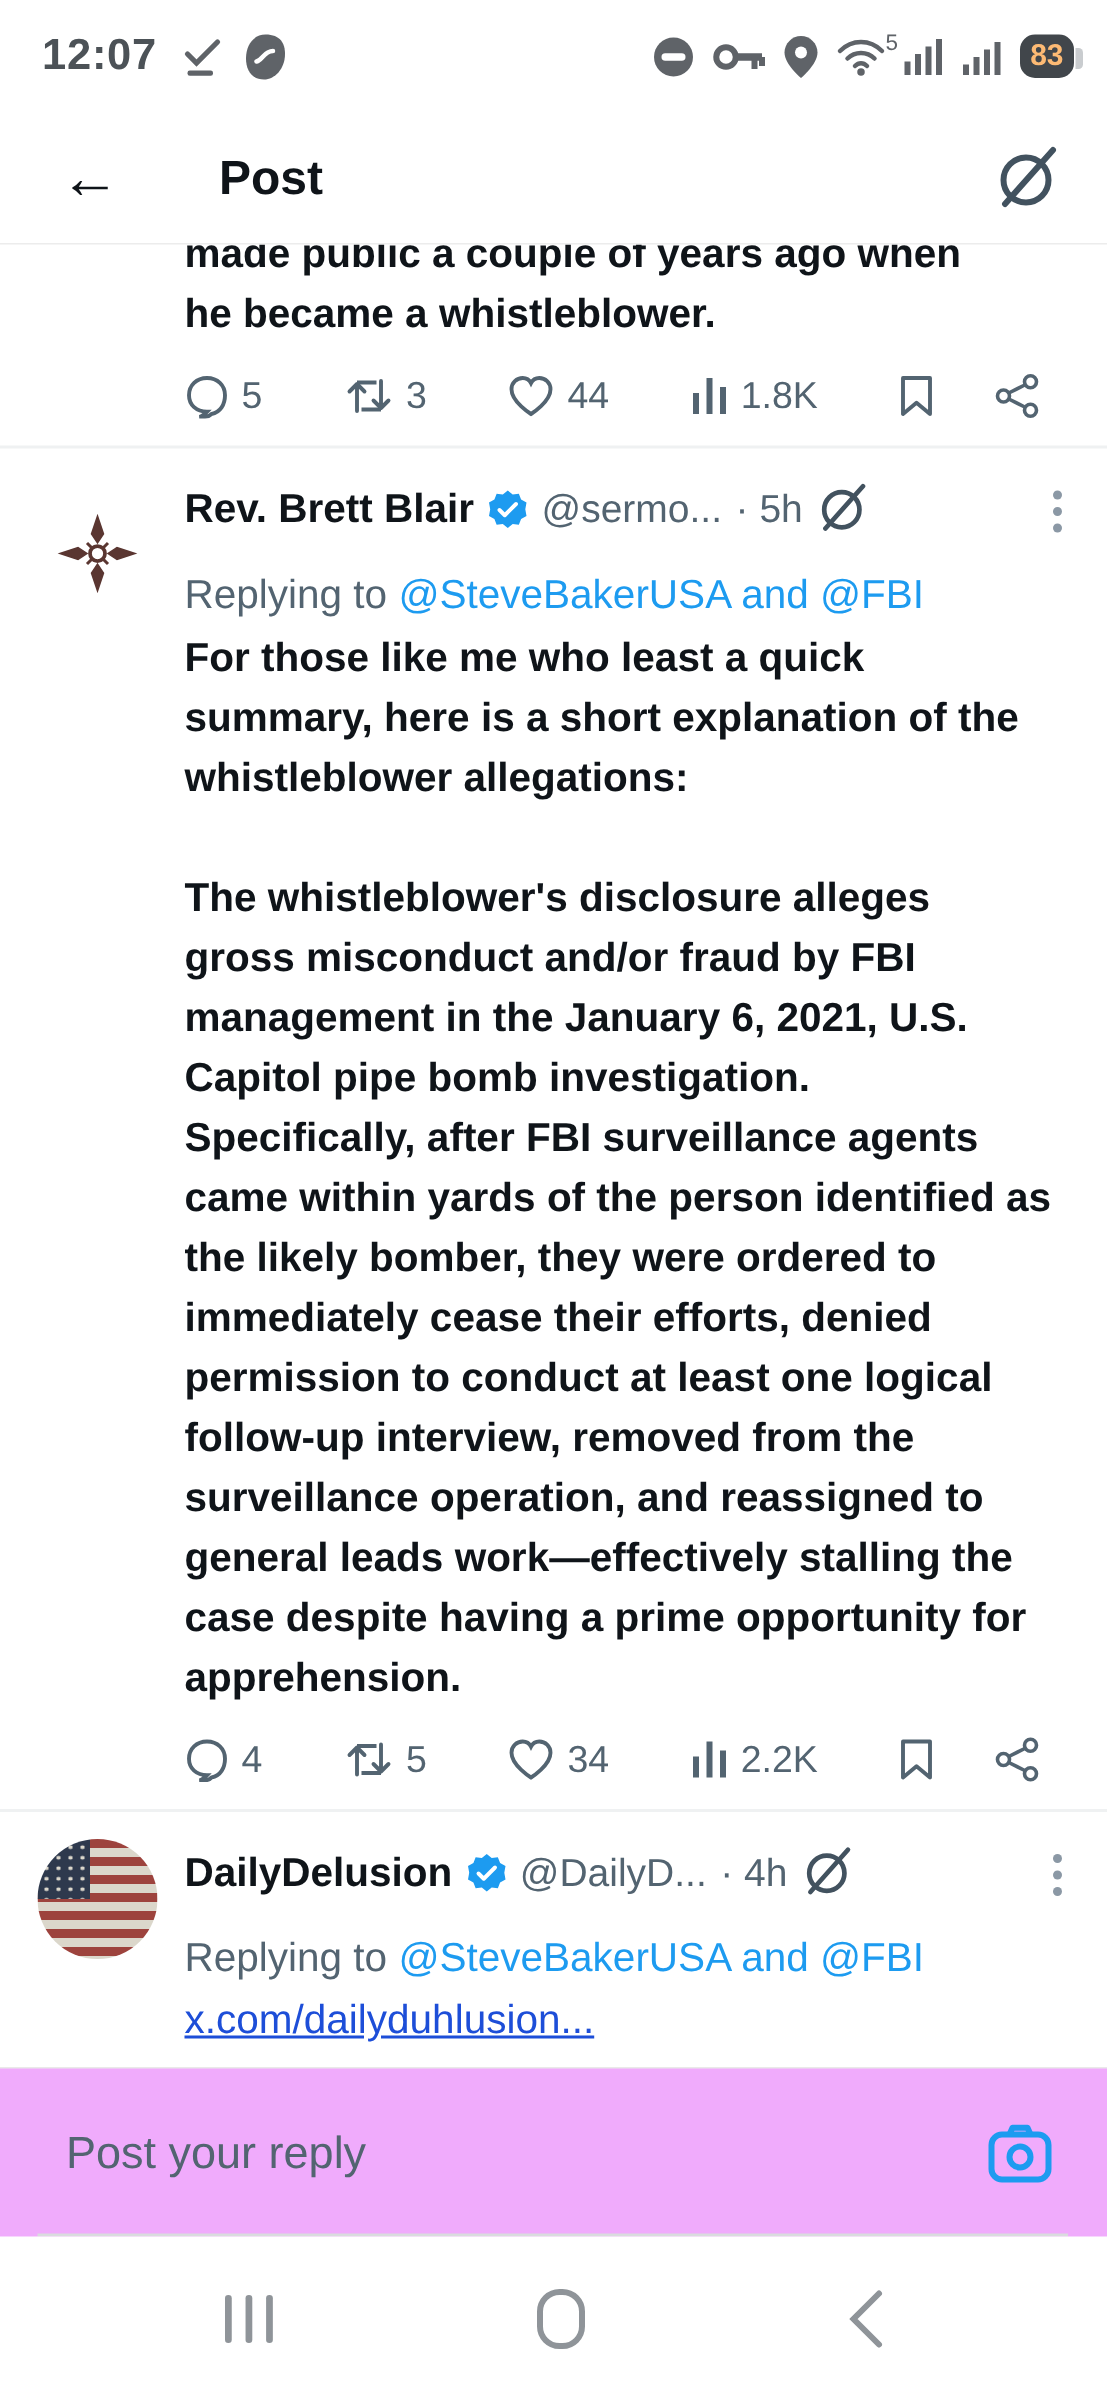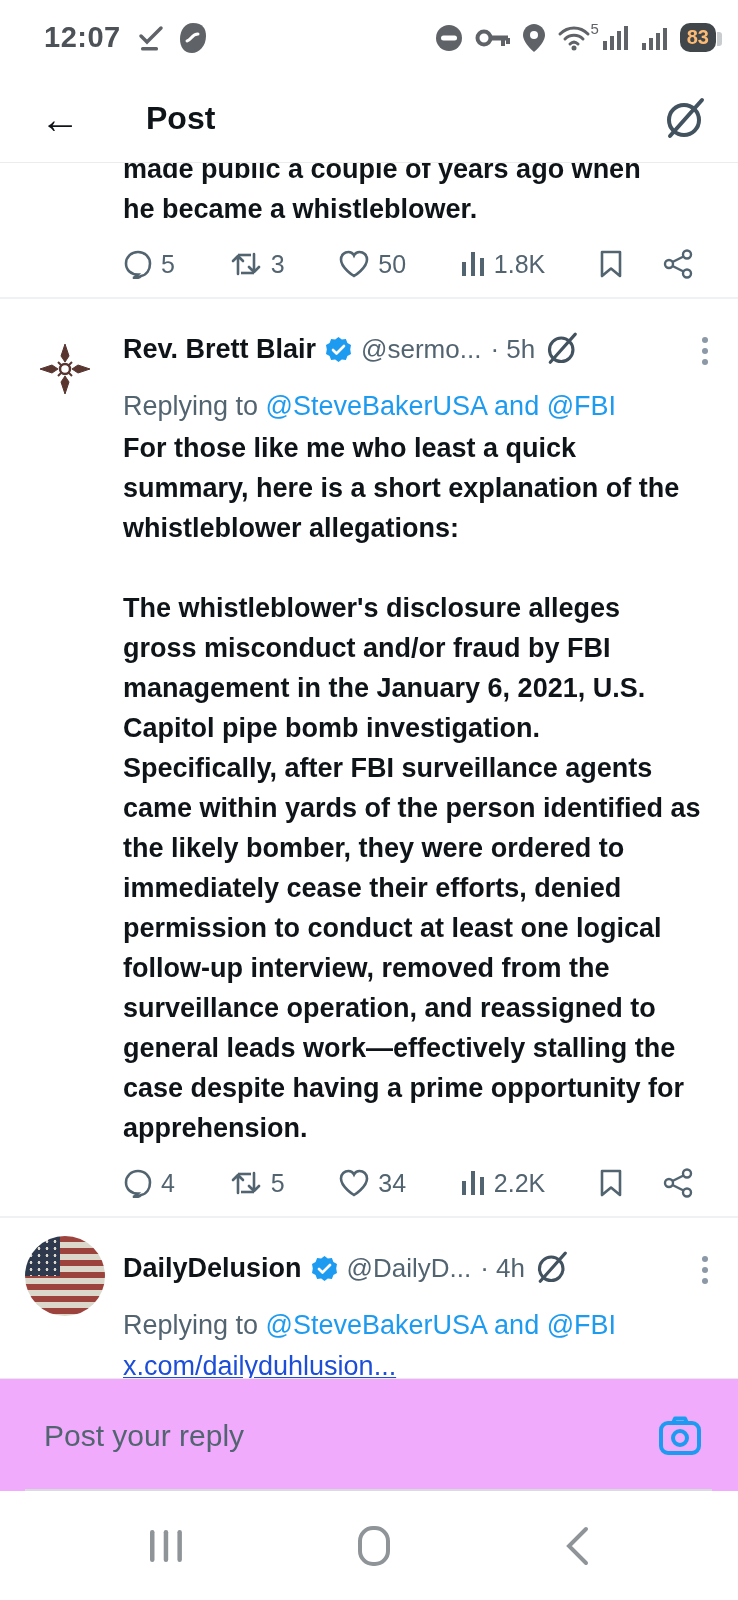--- a/index.html
+++ b/index.html
@@ -2,21 +2,21 @@
 <html><head>
 <meta charset="utf-8">
 <style>
   html,body{margin:0;padding:0;}
   body{
     width:738px;height:1600px;background:#fff;overflow:hidden;
     font-family:"Liberation Sans","DejaVu Sans",sans-serif;
     color:#0f1419;position:relative;
   }
   
-  .statusbar{height:75px;display:flex;align-items:center;justify-content:space-between;padding:0 22px 0 28px;box-sizing:border-box;margin-left:16px;}
+  .statusbar{height:75px;display:flex;align-items:center;justify-content:space-between;padding:0 22px 0 28px;box-sizing:border-box;}
   .sb-left{display:flex;align-items:center;gap:14px;}
   .sb-time{font-size:29px;font-weight:600;color:#4c5257;letter-spacing:.5px;}
   .sb-right{display:flex;align-items:center;gap:11px;}
   .batt{background:#41464b;color:#fdba74;font-size:20px;font-weight:700;border-radius:10px;padding:3px 7px;position:relative;}
   .batt:after{content:"";position:absolute;right:-6px;top:9px;width:5px;height:14px;background:#c9cccf;border-radius:0 3px 3px 0;}
   
   .header{height:88px;display:flex;align-items:center;padding:0 30px 0 40px;box-sizing:border-box;border-bottom:1px solid #ececec;}
   .back{font-size:40px;color:#0f1419;line-height:1;width:70px;}
   .htitle{font-size:32px;font-weight:700;flex:1;margin-left:36px;}
   
@@ -24,21 +24,21 @@
   .post-block{position:relative;padding:0 30px 0 123px;}
   .body-text{font-size:27px;line-height:40px;color:#0f1419;max-width:578px;font-weight:bold;}
   .clip-top{height:66px;overflow:hidden;position:relative;}
   .clip-top .inner{position:absolute;top:-14px;}
   
   .engage{display:flex;align-items:center;justify-content:space-between;max-width:570px;margin:20px 0 18px 123px;padding-right:6px;}
   .stat{display:flex;align-items:center;gap:8px;color:#536471;font-size:25px;}
   .pair{display:flex;align-items:center;gap:40px;}
   .divider{height:2px;background:#eff1f2;margin:14px 0 0 0;}
   
-  .reply{position:relative;padding:32px 30px 0 123px;}
+  .reply{position:relative;padding:22px 30px 0 123px;}
   .avatar{position:absolute;left:25px;top:24px;width:80px;height:80px;border-radius:50%;overflow:hidden;display:flex;align-items:center;justify-content:center;}
   .name-row{display:flex;align-items:center;gap:9px;white-space:nowrap;}
   .uname{font-size:27px;font-weight:700;color:#0f1419;}
   .handle,.time{font-size:26px;color:#536471;}
   .dots{color:#8b98a5;margin-left:auto;display:flex;flex-direction:column;gap:5px;align-items:center;padding-top:4px;}
   .dots i{width:6px;height:6px;border-radius:50%;background:#8b98a5;display:block;}
   .replyto{font-size:27px;color:#536471;margin-top:24px;}
   .replyto .lnk{color:#1d9bf0;}
   .linkline{font-size:27px;color:#1d4ed8;text-decoration:underline;margin-top:10px;}
   .gap-line{height:40px;}
@@ -159,21 +159,21 @@
           <path d="M9 6 L22 6" stroke="#536471" stroke-width="2.6" fill="none"></path>
           <path d="M25 5 L25 23 M25 23 L20 18 M25 23 L30 18" stroke="#536471" stroke-width="2.6" fill="none" stroke-linecap="round" stroke-linejoin="round"></path>
           <path d="M25 24 L12 24" stroke="#536471" stroke-width="2.6" fill="none"></path>
         </svg>
       <span>3</span>
     </span>
     <span class="stat">
       <svg width="32" height="29" viewBox="0 0 32 29">
           <path d="M16 26 C16 26 3 18 3 9.5 C3 5 6.5 2 10.5 2 C13 2 15 3.5 16 5.5 C17 3.5 19 2 21.5 2 C25.5 2 29 5 29 9.5 C29 18 16 26 16 26 Z" fill="none" stroke="#536471" stroke-width="2.6"></path>
         </svg>
-      <span>50</span>
+      <span>44</span>
     </span>
     <span class="stat">
       <svg width="26" height="28" viewBox="0 0 26 28">
           <rect x="2" y="12" width="4" height="14" fill="#536471"></rect>
           <rect x="11" y="2" width="4" height="24" fill="#536471"></rect>
           <rect x="20" y="8" width="4" height="18" fill="#536471"></rect>
         </svg>
       <span>1.8K</span>
     </span>
     <span class="pair">

